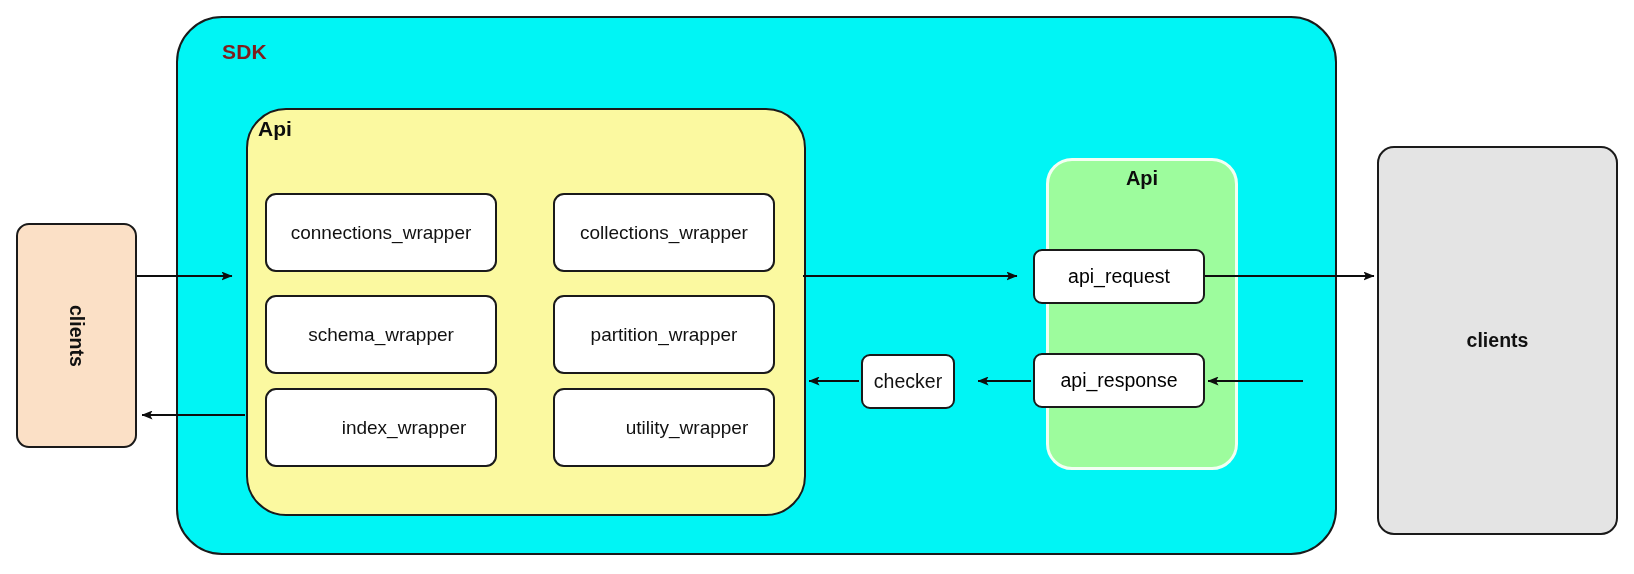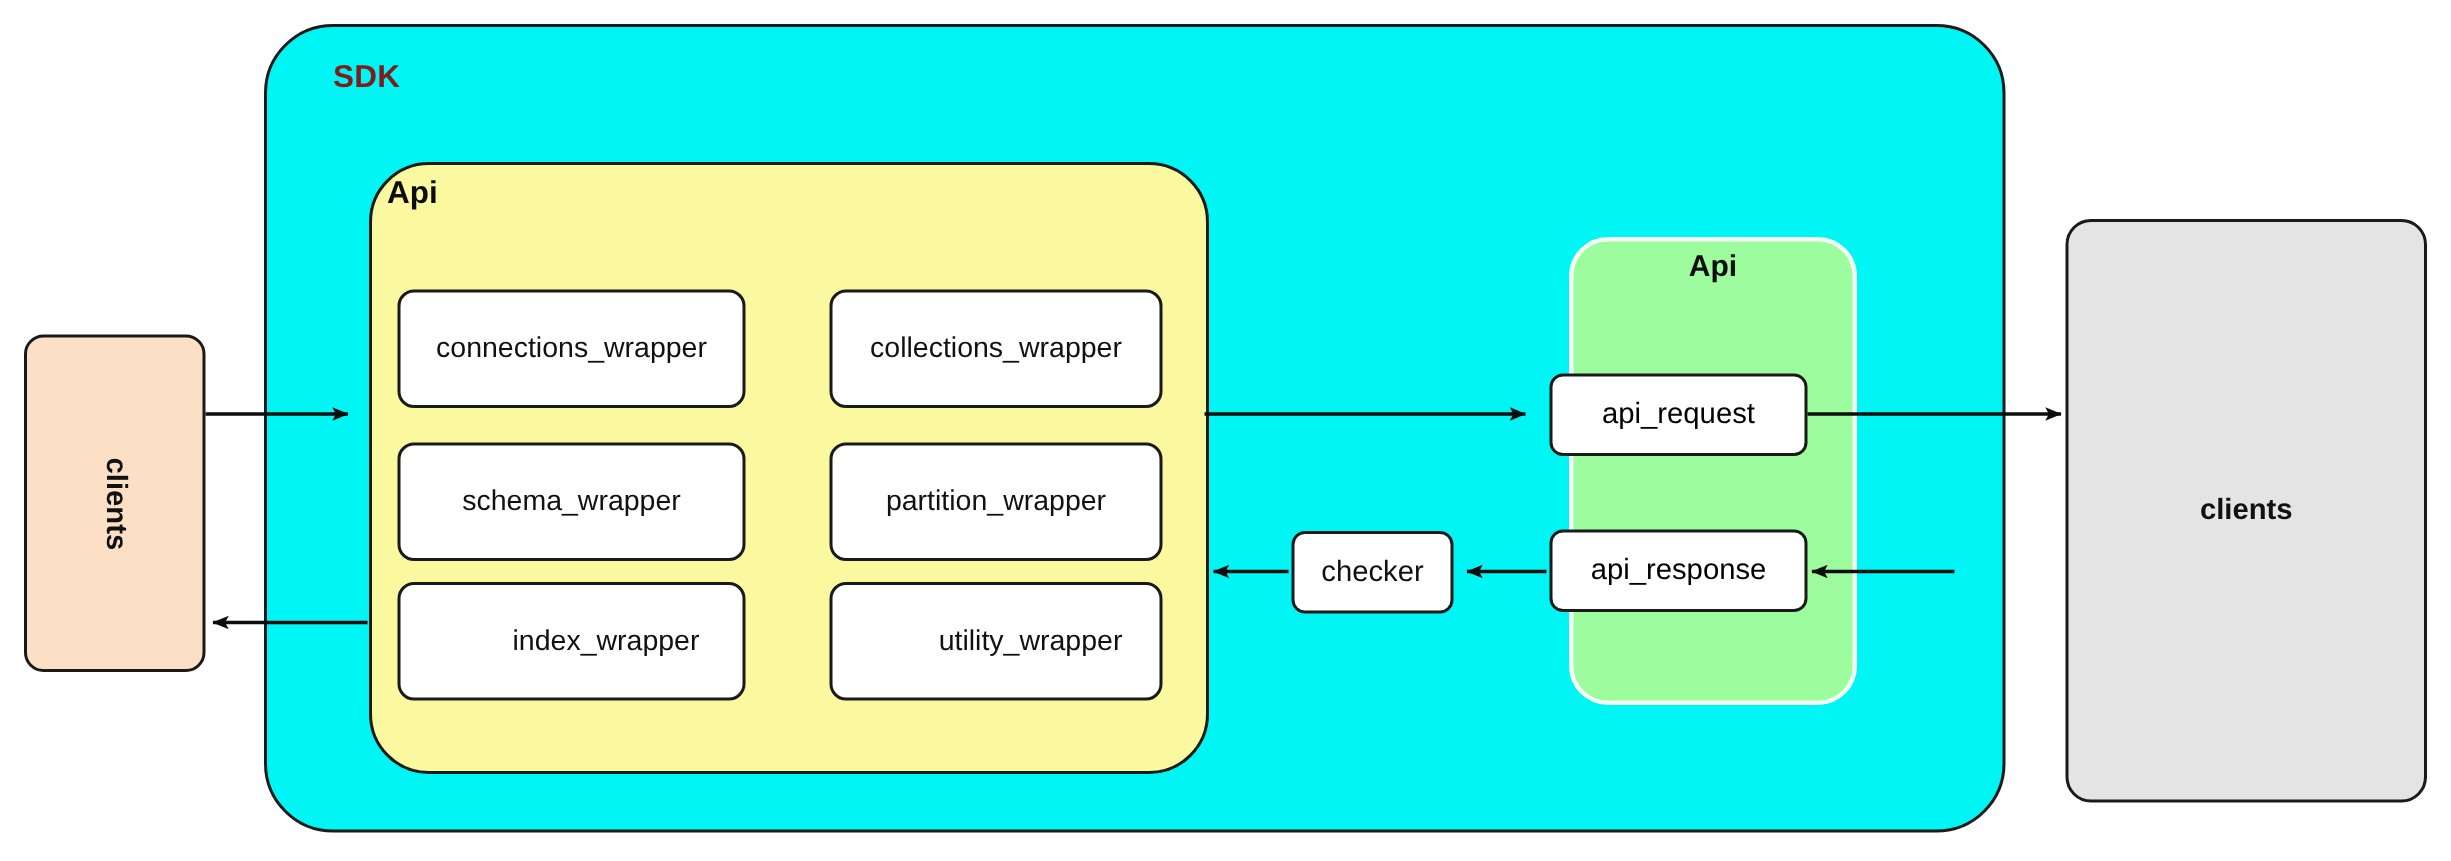--- a/index.html
+++ b/index.html
@@ -71,21 +71,21 @@
     background:#fbe0c6;border:2px solid #1a1a1a;border-radius:13px;
     display:flex;align-items:center;justify-content:center;
   }
   .clients span{
     font-size:19.5px;font-weight:bold;color:#111;
     writing-mode:vertical-rl;text-orientation:mixed;white-space:nowrap;
   }
 
   
   .checker{
-    left:861px;top:354px;width:108px;height:55px;
+    left:861px;top:354px;width:94px;height:55px;
     background:#ffffff;border:2px solid #1a1a1a;border-radius:9px;
     display:flex;align-items:center;justify-content:center;
     font-size:19.5px;color:#111;
   }
 
   
   .milvus{
     left:1377px;top:146px;width:241px;height:389px;
     background:#e4e4e4;border:2px solid #1a1a1a;border-radius:17px;
     display:flex;align-items:center;justify-content:center;

